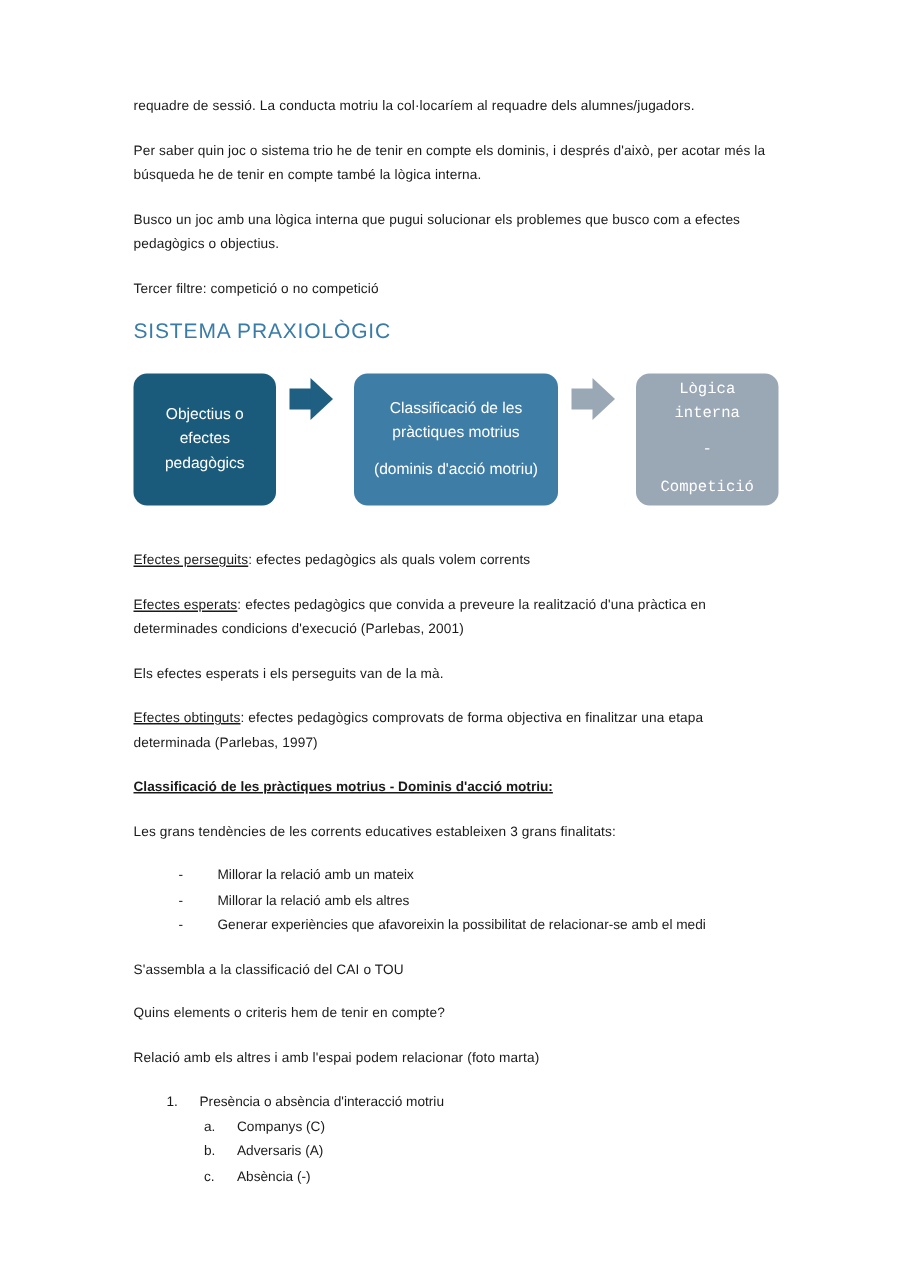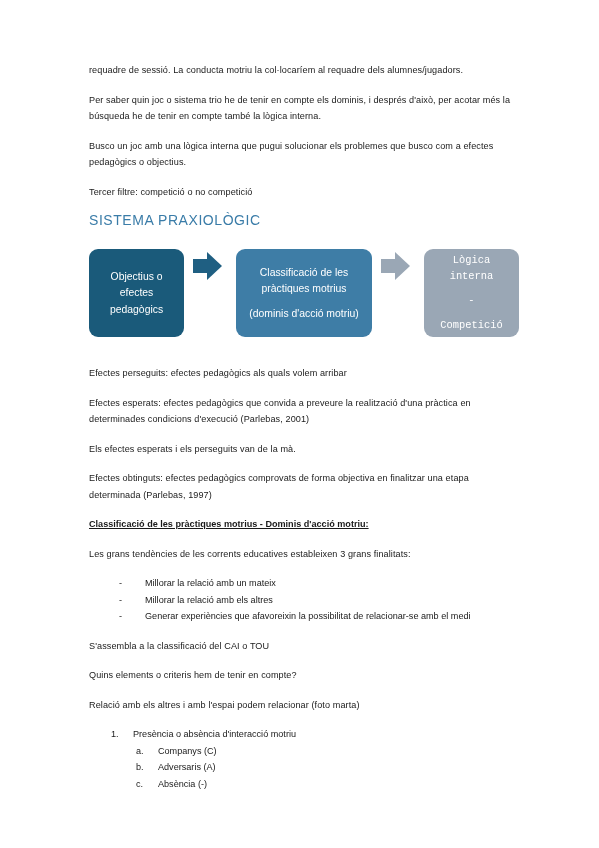--- a/index.html
+++ b/index.html
@@ -106,20 +106,21 @@
   .arrow-dark .head  { border-left: 15px solid #1f5f82; }
   .arrow-gray .shaft { background: #9aa7b5; }
   .arrow-gray .head  { border-left: 15px solid #9aa7b5; }
 
   
   .term {
     font-weight: bold;
     text-decoration: underline;
   }
   .term-plain {
+    text-decoration: underline;
   }
   .b { font-weight: bold; }
   p.heading-line {
     margin: 12px 0 13px 0;
     font-size: 9.1px;
     line-height: 16.5px;
     font-weight: bold;
     text-decoration: underline;
   }
   
@@ -211,21 +212,21 @@
 
       <div class="dbox dbox-3">
         <span>Lògica interna</span>
         <span class="sub">-</span>
         <span class="sub">Competició</span>
       </div>
 
     </div>
 
 
-    <p class="para"><span class="term-plain">Efectes perseguits</span><span>: efectes pedagògics als quals volem arribar</span></p>
+    <p class="para"><span class="term-plain">Efectes perseguits</span><span>: efectes pedagògics als quals volem corrents</span></p>
 
     <p class="para"><span class="term-plain">Efectes esperats</span><span>: efectes pedagògics que convida a preveure la realització d'una pràctica en determinades condicions d'execució (Parlebas, 2001)</span></p>
 
     <p class="para">Els efectes esperats i els perseguits van de la mà.</p>
 
     <p class="para"><span class="term-plain">Efectes obtinguts</span><span>: efectes pedagògics comprovats de forma objectiva en finalitzar una etapa determinada (Parlebas, 1997)</span></p>
 
     <p class="heading-line">Classificació de les pràctiques motrius - Dominis d'acció motriu:</p>
 
     <p class="para">Les grans tendències de les corrents educatives estableixen 3 grans finalitats:</p>

